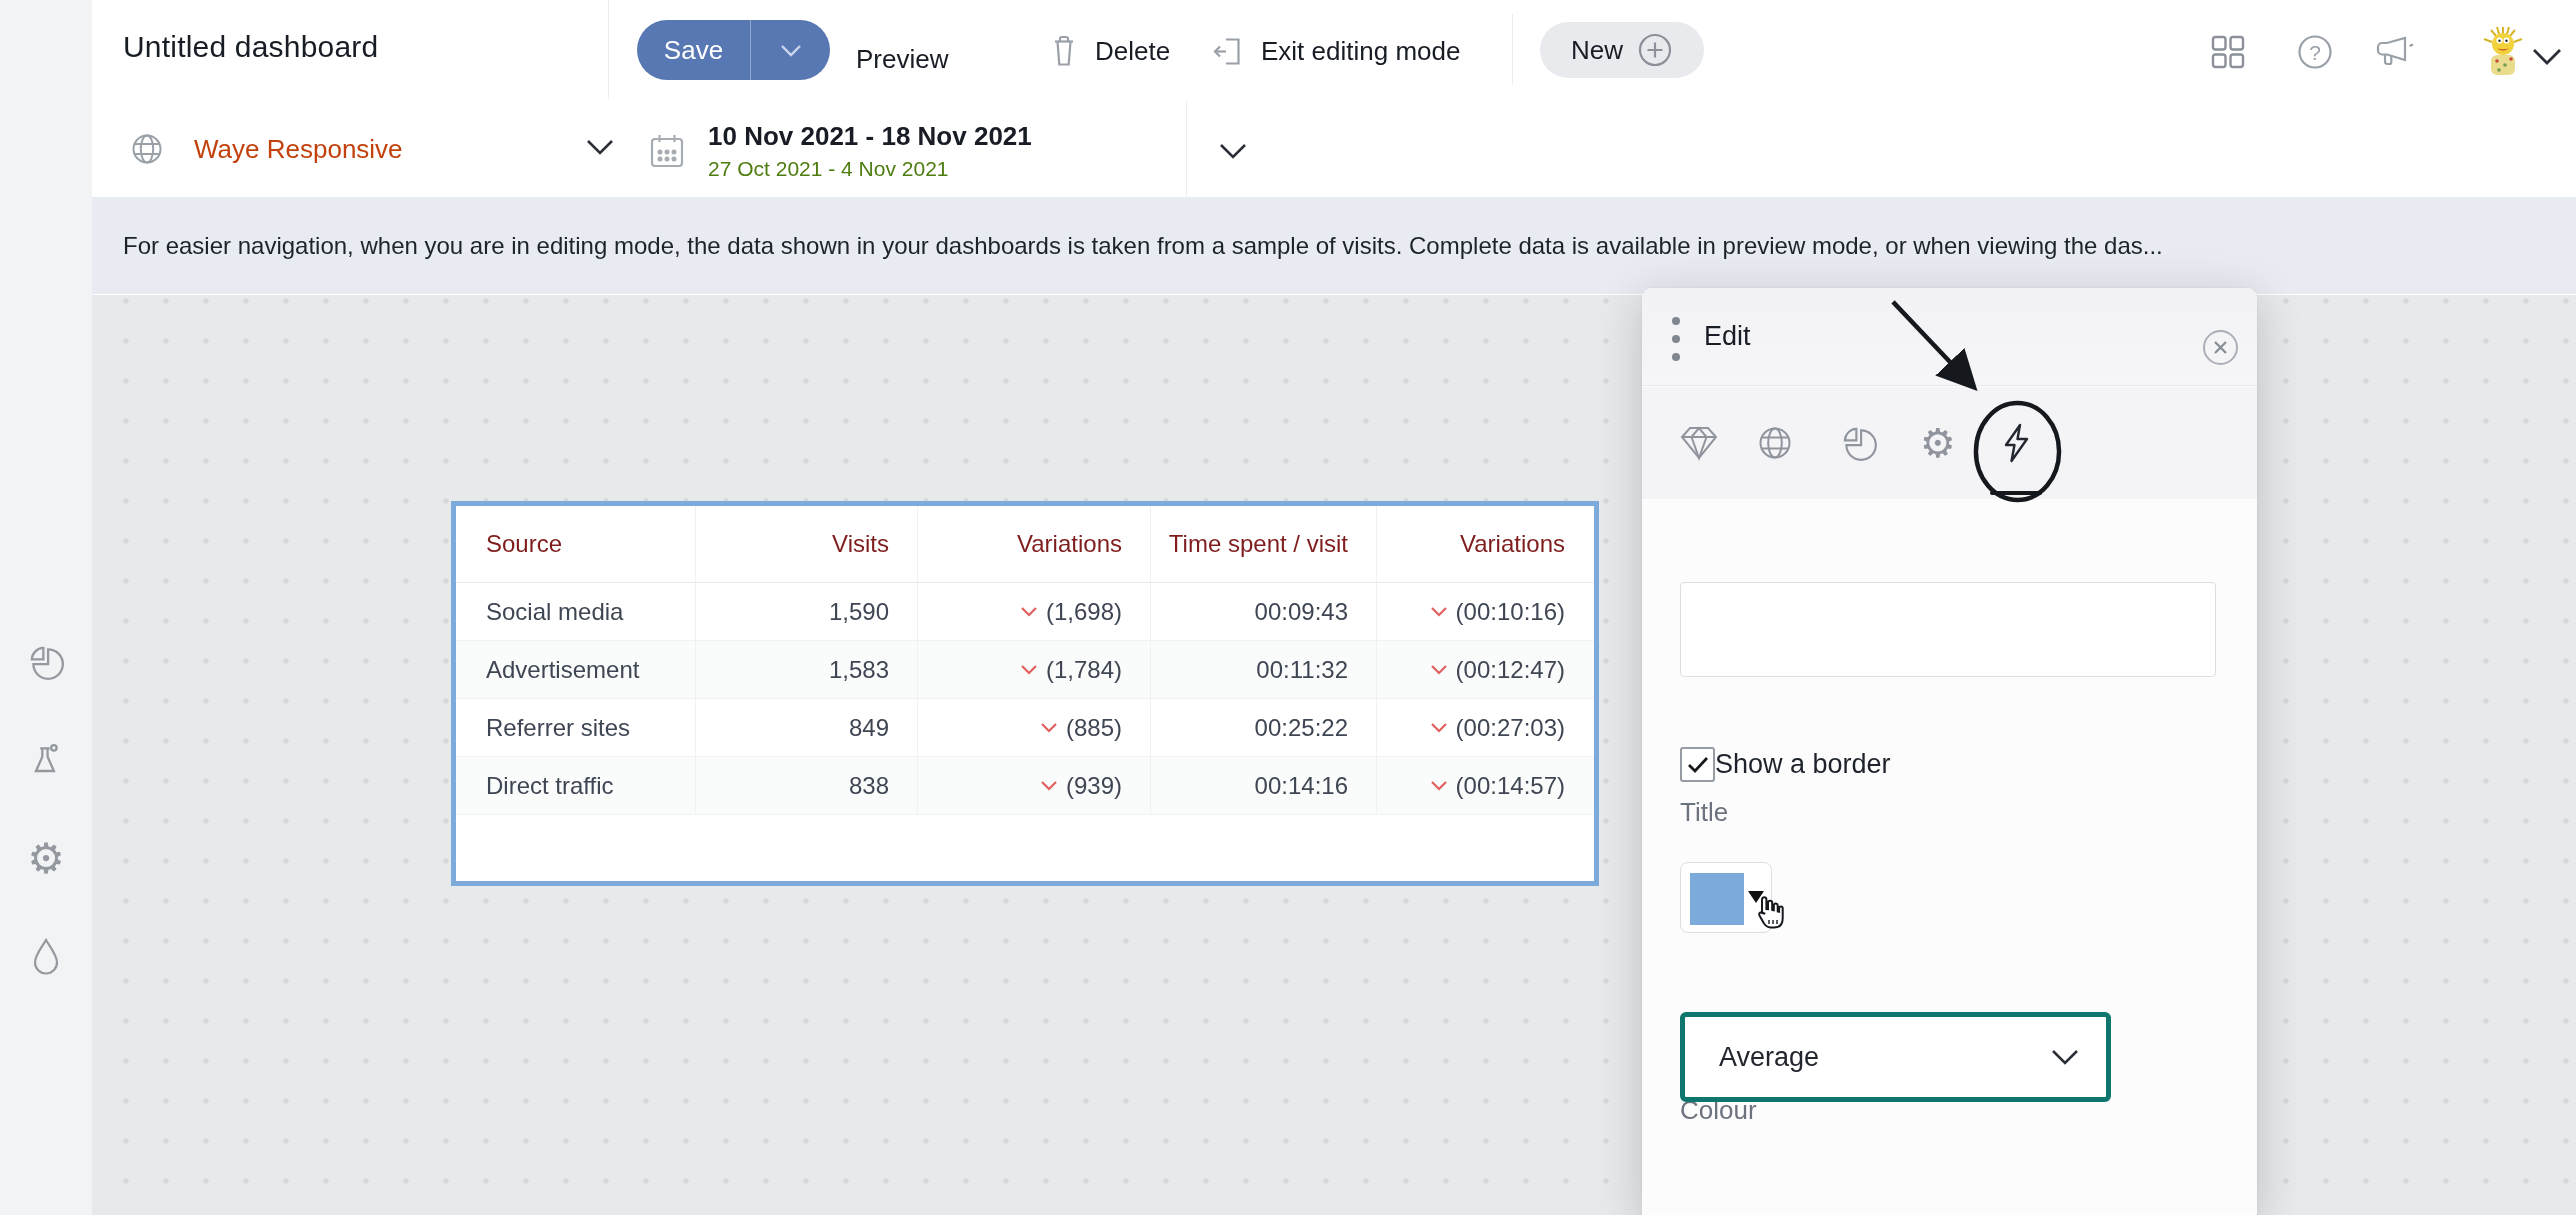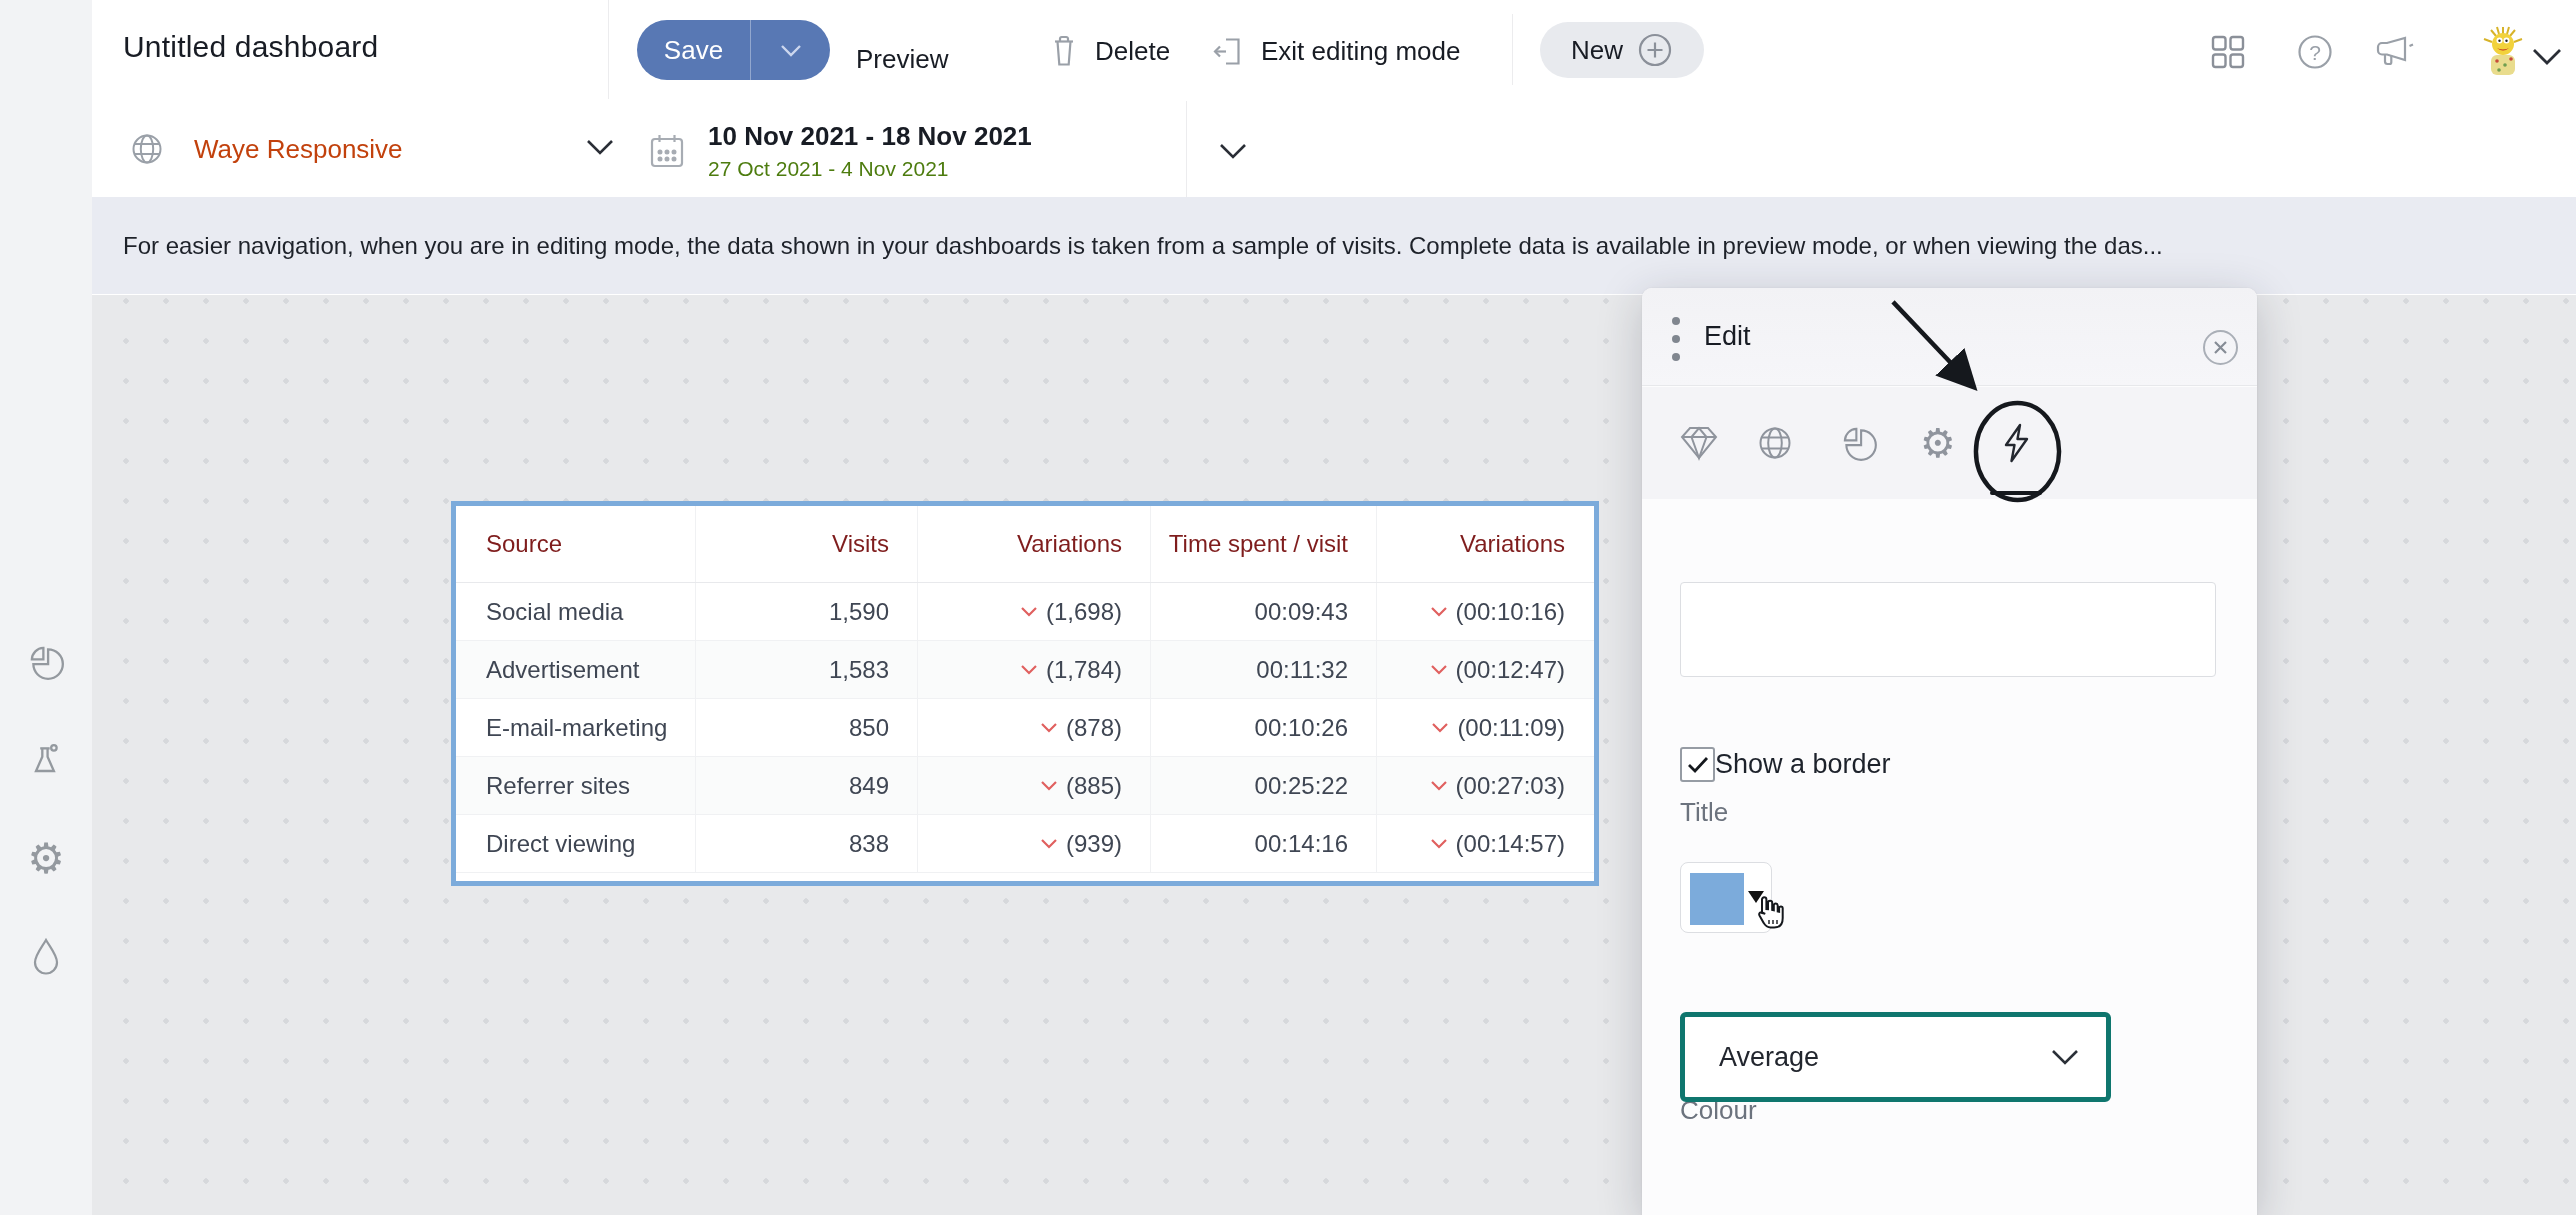--- a/index.html
+++ b/index.html
@@ -289,41 +289,20 @@
         <div class="t-cell c4">
           <span class="var-down">
               <svg width="20" height="13" viewBox="0 0 20 13" fill="none" stroke="#e0605f" stroke-width="2.2">
                 <polyline points="3,3 10,10 17,3"></polyline>
               </svg>
               <span>(00:12:47)</span>
             </span>
         </div>
       </div>
 
-      <div class="t-row t-body-row">
-        <div class="t-cell first c0">E-mail-marketing</div>
-        <div class="t-cell c1">850</div>
-        <div class="t-cell c2">
-          <span class="var-down">
-              <svg width="20" height="13" viewBox="0 0 20 13" fill="none" stroke="#e0605f" stroke-width="2.2">
-                <polyline points="3,3 10,10 17,3"></polyline>
-              </svg>
-              <span>(878)</span>
-            </span>
-        </div>
-        <div class="t-cell c3">00:10:26</div>
-        <div class="t-cell c4">
-          <span class="var-down">
-              <svg width="20" height="13" viewBox="0 0 20 13" fill="none" stroke="#e0605f" stroke-width="2.2">
-                <polyline points="3,3 10,10 17,3"></polyline>
-              </svg>
-              <span>(00:11:09)</span>
-            </span>
-        </div>
-      </div>
 
       <div class="t-row t-body-row">
         <div class="t-cell first c0">Referrer sites</div>
         <div class="t-cell c1">849</div>
         <div class="t-cell c2">
           <span class="var-down">
               <svg width="20" height="13" viewBox="0 0 20 13" fill="none" stroke="#e0605f" stroke-width="2.2">
                 <polyline points="3,3 10,10 17,3"></polyline>
               </svg>
               <span>(885)</span>
@@ -334,21 +313,21 @@
           <span class="var-down">
               <svg width="20" height="13" viewBox="0 0 20 13" fill="none" stroke="#e0605f" stroke-width="2.2">
                 <polyline points="3,3 10,10 17,3"></polyline>
               </svg>
               <span>(00:27:03)</span>
             </span>
         </div>
       </div>
 
       <div class="t-row t-body-row">
-        <div class="t-cell first c0">Direct viewing</div>
+        <div class="t-cell first c0">Direct traffic</div>
         <div class="t-cell c1">838</div>
         <div class="t-cell c2">
           <span class="var-down">
               <svg width="20" height="13" viewBox="0 0 20 13" fill="none" stroke="#e0605f" stroke-width="2.2">
                 <polyline points="3,3 10,10 17,3"></polyline>
               </svg>
               <span>(939)</span>
             </span>
         </div>
         <div class="t-cell c3">00:14:16</div>

